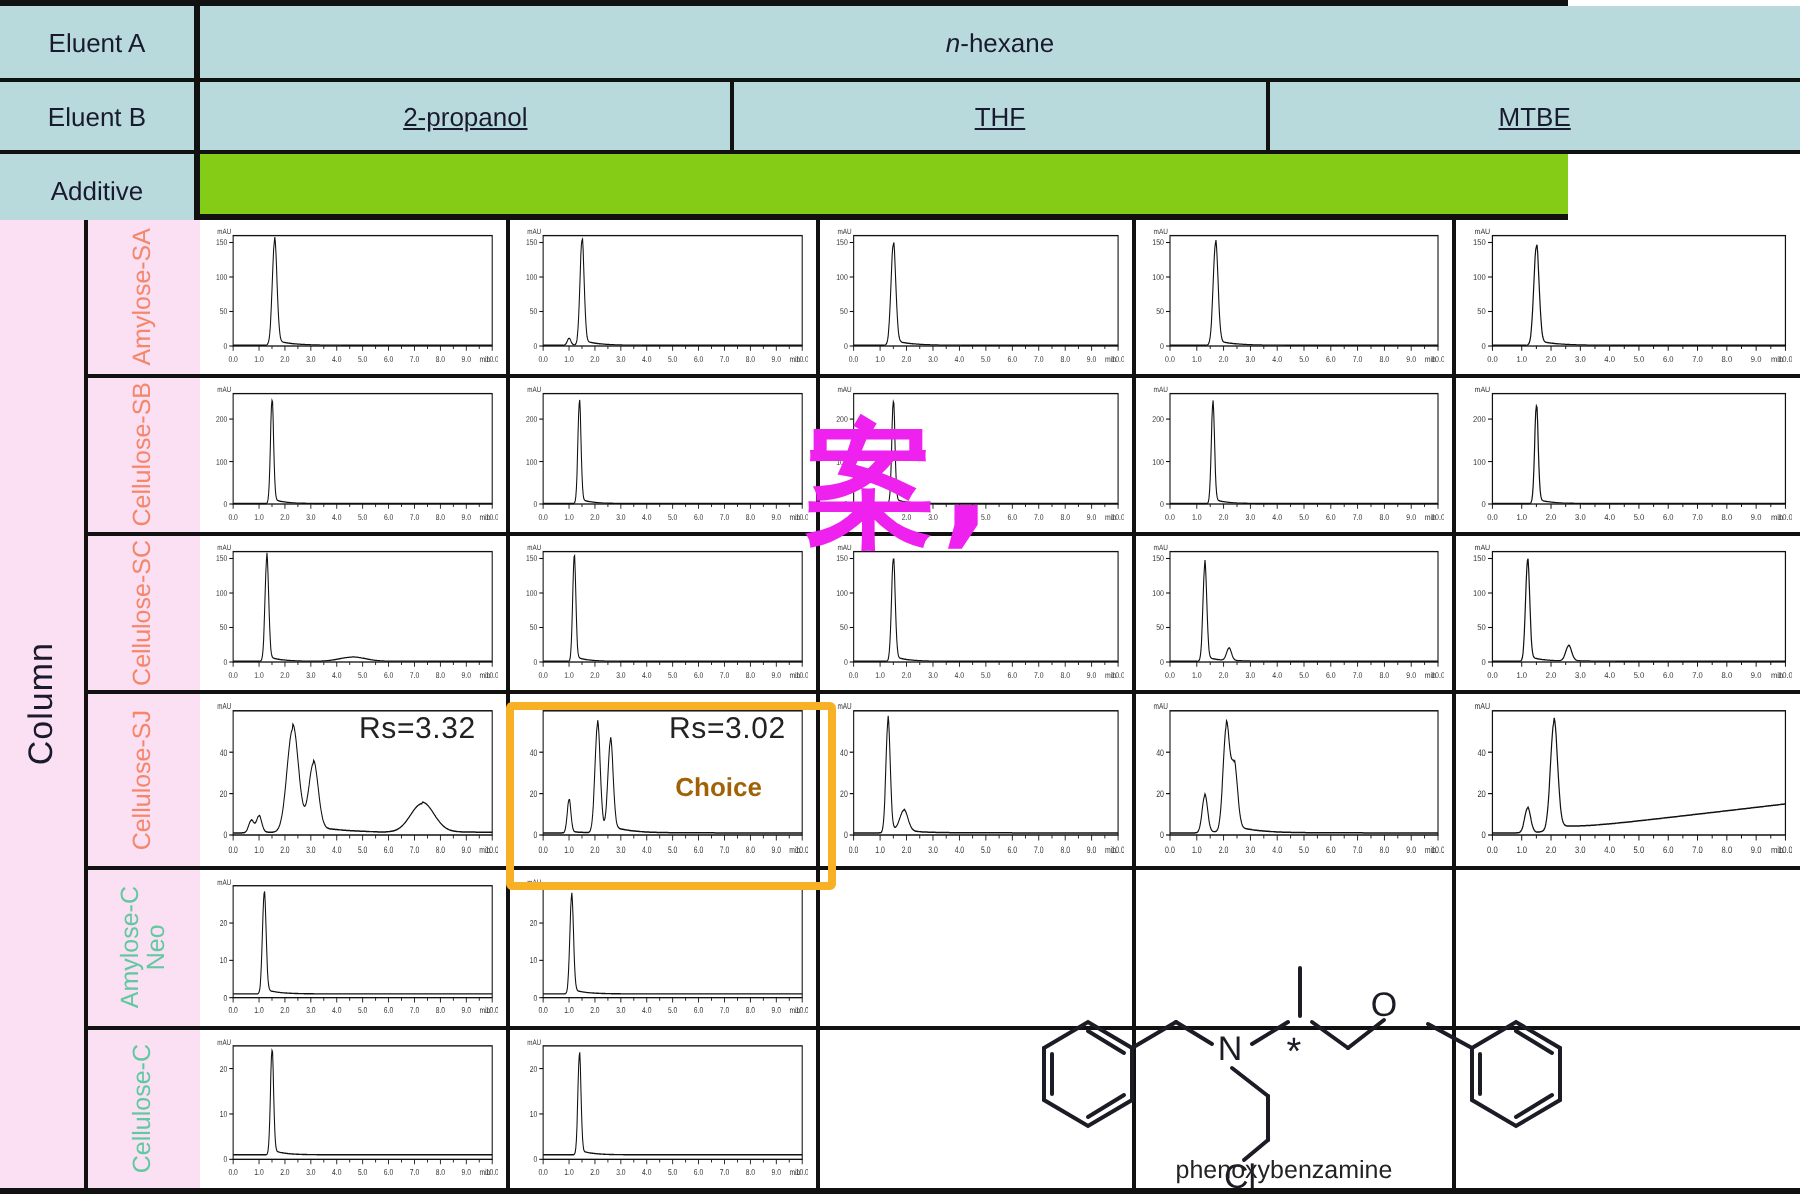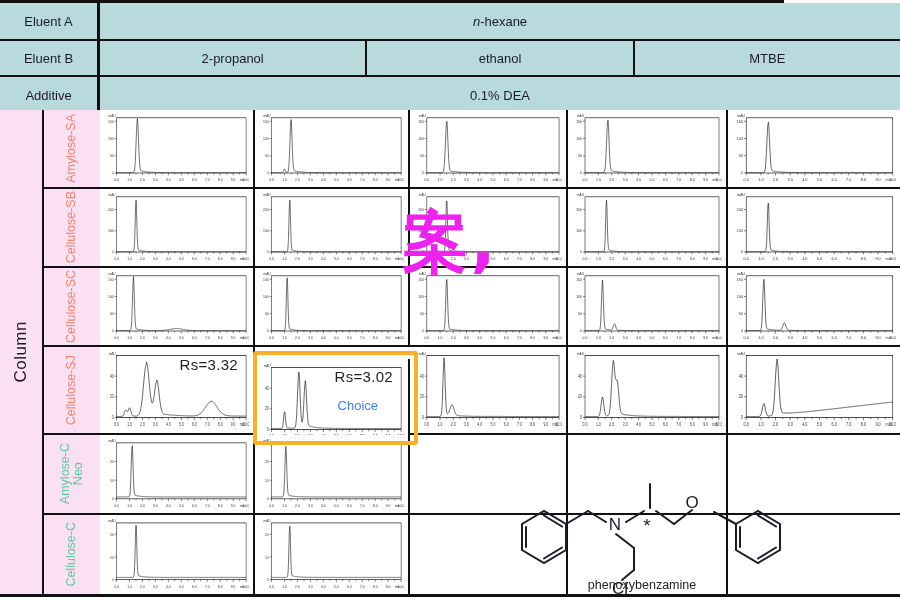--- a/index.html
+++ b/index.html
@@ -17,21 +17,21 @@
        background:#84cc16;box-sizing:border-box;}
   .hrow{position:absolute;left:0;width:900px;display:flex;box-sizing:border-box;}
   .hrow.r1{top:0;height:38px;border-bottom:2px solid #111;}
   .hrow.r2{top:38px;height:36px;border-bottom:2px solid #111;}
   .hrow.r3{top:74px;height:36px;}
   .hlab{width:100px;flex:0 0 100px;display:flex;align-items:center;justify-content:center;
         font-size:13px;border-right:3px solid #111;box-sizing:border-box;background:#b9dadd;}
   .hval{flex:1;display:flex;align-items:center;justify-content:center;font-size:13px;
         box-sizing:border-box;background:#b9dadd;}
   .hcell{flex:1 1 0;display:flex;align-items:center;justify-content:center;font-size:13px;
-         border-right:2px solid #111;box-sizing:border-box;background:#b9dadd;}
+         border-right:2px solid #111;box-sizing:border-box;background:#b9dadd;text-decoration:underline;}
   .hcell:last-child{border-right:none;}
   .ital{font-style:italic;}
 
   
   .body-tbl{position:absolute;left:0;top:110px;width:900px;height:487px;
             border-bottom:3px solid #111;box-sizing:border-box;background:#fff;}
   .colstub{position:absolute;left:0;top:0;width:44px;height:484px;
            background:#fbdff3;border-right:2px solid #111;box-sizing:border-box;
            display:flex;align-items:center;justify-content:center;}
   .colstub span{writing-mode:vertical-rl;transform:rotate(180deg);font-size:17px;letter-spacing:.5px;}
@@ -50,21 +50,21 @@
   .grow:last-child{border-bottom:none;}
   .gcell{position:absolute;top:0;height:100%;border-right:2px solid #111;box-sizing:border-box;
          background:#fff;overflow:hidden;}
   .gcell:last-child{border-right:none;}
   .gcell.blank{background:#fff;}
   .chart{position:absolute;inset:3px 4px 2px 4px;}
   .chart svg{display:block;width:100%;height:100%;}
 
   
   .rs{position:absolute;font-size:15px;color:#222;letter-spacing:.3px;}
-  .choice{position:absolute;font-size:13px;color:#3b82f6;font-weight:400;}
+  .choice{position:absolute;font-size:13px;color:#a16207;font-weight:700;}
 
   .highlight{position:absolute;border:4px solid #f8b124;border-radius:3px;
              box-sizing:border-box;pointer-events:none;}
 
   
   .mol{position:absolute;left:492px;top:452px;width:408px;height:145px;}
   .mol svg{display:block;width:100%;height:100%;}
   .molname{position:absolute;left:492px;top:578px;width:300px;text-align:center;
            font-size:12.5px;color:#222;}
 
@@ -86,27 +86,26 @@
       <div class="hlab">Eluent A</div>
       <div class="hval">
         <i class="ital">n</i>
           <span>-hexane</span>
       </div>
     </div>
 
     <div class="hrow r2">
       <div class="hlab">Eluent B</div>
       <div class="hcell">2-propanol</div>
-      <div class="hcell">ethanol</div>
+      <div class="hcell">THF</div>
       <div class="hcell">MTBE</div>
     </div>
 
     <div class="hrow r3">
       <div class="hlab">Additive</div>
-      <div class="hval">0.1% DEA</div>
     </div>
   </div>
 
   <div class="body-tbl">
 
     <div class="colstub">
       <span>Column</span>
     </div>
 
     <div class="rowlabels" id="rowlabels">
@@ -936,21 +935,21 @@
                   <text x="20" y="71.83333333333334" font-size="7" text-anchor="end" stroke="none" fill="#333">20</text>
                   <line x1="26" y1="38.66666666666667" x2="22" y2="38.66666666666667"></line>
                   <text x="20" y="41.16666666666667" font-size="7" text-anchor="end" stroke="none" fill="#333">40</text>
                   <text x="24" y="7" font-size="6.5" text-anchor="end" stroke="none" fill="#333">mAU</text>
                 </g>
     <path d="M26.0 98.5L26.6 98.5L27.2 98.5L27.7 98.5L28.3 98.5L28.9 98.5L29.5 98.5L30.1 98.5L30.7 98.5L31.2 98.5L31.8 98.5L32.4 98.5L33.0 98.5L33.6 98.5L34.2 98.5L34.7 98.5L35.3 98.4L35.9 98.4L36.5 98.4L37.1 98.3L37.7 98.2L38.2 98.0L38.8 97.7L39.4 97.2L40.0 96.6L40.6 95.8L41.1 94.8L41.7 93.6L42.3 92.4L42.9 91.2L43.5 90.2L44.1 89.5L44.6 89.2L45.2 88.7L45.8 89.1L46.4 89.7L47.0 90.4L47.6 90.9L48.1 91.2L48.7 91.2L49.3 90.7L49.9 89.8L50.5 88.8L51.1 87.6L51.6 86.6L52.2 86.0L52.8 85.8L53.4 85.5L54.0 86.4L54.5 87.7L55.1 89.3L55.7 90.9L56.3 92.5L56.9 93.9L57.5 95.1L58.0 96.0L58.6 96.6L59.2 97.1L59.8 97.4L60.4 97.6L61.0 97.8L61.5 97.8L62.1 97.9L62.7 97.9L63.3 97.9L63.9 97.9L64.5 97.9L65.0 97.9L65.6 97.9L66.2 97.9L66.8 97.9L67.4 97.8L67.9 97.8L68.5 97.7L69.1 97.5L69.7 97.3L70.3 97.1L70.9 96.8L71.4 96.4L72.0 95.8L72.6 95.2L73.2 94.4L73.8 93.3L74.4 92.1L74.9 90.7L75.5 88.9L76.1 86.9L76.7 84.6L77.3 81.9L77.9 78.9L78.4 75.6L79.0 71.9L79.6 68.0L80.2 63.8L80.8 59.4L81.3 54.9L81.9 50.3L82.5 45.7L83.1 41.3L83.7 37.1L84.3 33.2L84.8 29.8L85.4 26.9L86.0 24.5L86.6 22.9L87.2 21.9L87.8 17.8L88.3 18.4L88.9 19.7L89.5 21.7L90.1 24.4L90.7 27.6L91.3 31.2L91.8 35.3L92.4 39.6L93.0 44.1L93.6 48.6L94.2 53.1L94.7 57.5L95.3 61.6L95.9 65.4L96.5 68.8L97.1 71.8L97.7 74.3L98.2 76.3L98.8 77.7L99.4 78.5L100.0 78.7L100.6 78.3L101.2 77.4L101.7 75.9L102.3 73.9L102.9 71.4L103.5 68.7L104.1 65.6L104.7 62.5L105.2 59.3L105.8 56.2L106.4 53.4L107.0 51.0L107.6 49.1L108.1 47.7L108.7 47.1L109.3 44.6L109.9 45.4L110.5 46.8L111.1 48.8L111.6 51.4L112.2 54.4L112.8 57.7L113.4 61.3L114.0 65.0L114.6 68.6L115.1 72.1L115.7 75.5L116.3 78.6L116.9 81.4L117.5 83.8L118.1 86.0L118.6 87.9L119.2 89.4L119.8 90.7L120.4 91.8L121.0 92.6L121.5 93.3L122.1 93.9L122.7 94.3L123.3 94.6L123.9 94.8L124.5 95.0L125.0 95.2L125.6 95.3L126.2 95.4L126.8 95.5L127.4 95.5L128.0 95.6L128.5 95.6L129.1 95.7L129.7 95.7L130.3 95.8L130.9 95.8L131.5 95.9L132.0 95.9L132.6 95.9L133.2 96.0L133.8 96.0L134.4 96.1L134.9 96.1L135.5 96.1L136.1 96.2L136.7 96.2L137.3 96.2L137.9 96.3L138.4 96.3L139.0 96.3L139.6 96.4L140.2 96.4L140.8 96.4L141.4 96.5L141.9 96.5L142.5 96.5L143.1 96.6L143.7 96.6L144.3 96.6L144.9 96.7L145.4 96.7L146.0 96.7L146.6 96.7L147.2 96.8L147.8 96.8L148.3 96.8L148.9 96.8L149.5 96.9L150.1 96.9L150.7 96.9L151.3 96.9L151.8 97.0L152.4 97.0L153.0 97.0L153.6 97.0L154.2 97.1L154.8 97.1L155.3 97.1L155.9 97.1L156.5 97.1L157.1 97.2L157.7 97.2L158.3 97.2L158.8 97.2L159.4 97.2L160.0 97.3L160.6 97.3L161.2 97.3L161.7 97.3L162.3 97.3L162.9 97.3L163.5 97.4L164.1 97.4L164.7 97.4L165.2 97.4L165.8 97.4L166.4 97.4L167.0 97.5L167.6 97.5L168.2 97.5L168.7 97.5L169.3 97.5L169.9 97.5L170.5 97.5L171.1 97.6L171.7 97.6L172.2 97.6L172.8 97.6L173.4 97.6L174.0 97.6L174.6 97.6L175.1 97.6L175.7 97.7L176.3 97.7L176.9 97.7L177.5 97.7L178.1 97.7L178.6 97.7L179.2 97.7L179.8 97.7L180.4 97.7L181.0 97.7L181.6 97.7L182.1 97.7L182.7 97.7L183.3 97.7L183.9 97.7L184.5 97.6L185.1 97.6L185.6 97.6L186.2 97.6L186.8 97.5L187.4 97.5L188.0 97.5L188.5 97.4L189.1 97.3L189.7 97.3L190.3 97.2L190.9 97.1L191.5 97.0L192.0 96.9L192.6 96.8L193.2 96.6L193.8 96.5L194.4 96.3L195.0 96.1L195.5 95.9L196.1 95.7L196.7 95.5L197.3 95.2L197.9 94.9L198.5 94.7L199.0 94.3L199.6 94.0L200.2 93.6L200.8 93.2L201.4 92.8L201.9 92.4L202.5 92.0L203.1 91.5L203.7 91.0L204.3 90.5L204.9 89.9L205.4 89.4L206.0 88.8L206.6 88.2L207.2 87.6L207.8 87.0L208.4 86.4L208.9 85.8L209.5 85.2L210.1 84.6L210.7 83.9L211.3 83.3L211.9 82.7L212.4 82.1L213.0 81.5L213.6 81.0L214.2 80.4L214.8 79.9L215.3 79.5L215.9 79.0L216.5 78.6L217.1 78.2L217.7 77.9L218.3 77.6L218.8 77.3L219.4 77.1L220.0 76.9L220.6 76.8L221.2 76.8L221.8 75.7L222.3 75.7L222.9 75.8L223.5 76.0L224.1 76.2L224.7 76.4L225.3 76.7L225.8 77.0L226.4 77.4L227.0 77.8L227.6 78.3L228.2 78.7L228.7 79.2L229.3 79.8L229.9 80.3L230.5 80.9L231.1 81.5L231.7 82.1L232.2 82.8L232.8 83.4L233.4 84.0L234.0 84.7L234.6 85.3L235.2 85.9L235.7 86.6L236.3 87.2L236.9 87.8L237.5 88.4L238.1 88.9L238.7 89.5L239.2 90.0L239.8 90.6L240.4 91.1L241.0 91.5L241.6 92.0L242.1 92.4L242.7 92.8L243.3 93.2L243.9 93.6L244.5 93.9L245.1 94.3L245.6 94.6L246.2 94.9L246.8 95.1L247.4 95.4L248.0 95.6L248.6 95.8L249.1 96.0L249.7 96.2L250.3 96.3L250.9 96.5L251.5 96.6L252.1 96.7L252.6 96.8L253.2 96.9L253.8 97.0L254.4 97.1L255.0 97.2L255.5 97.2L256.1 97.3L256.7 97.4L257.3 97.4L257.9 97.4L258.5 97.5L259.0 97.5L259.6 97.5L260.2 97.6L260.8 97.6L261.4 97.6L262.0 97.6L262.5 97.7L263.1 97.7L263.7 97.7L264.3 97.7L264.9 97.7L265.5 97.7L266.0 97.7L266.6 97.7L267.2 97.8L267.8 97.8L268.4 97.8L268.9 97.8L269.5 97.8L270.1 97.8L270.7 97.8L271.3 97.8L271.9 97.8L272.4 97.8L273.0 97.8L273.6 97.8L274.2 97.8L274.8 97.8L275.4 97.8L275.9 97.8L276.5 97.8L277.1 97.9L277.7 97.9L278.3 97.9L278.9 97.9L279.4 97.9L280.0 97.9L280.6 97.9L281.2 97.9L281.8 97.9L282.3 97.9L282.9 97.9L283.5 97.9L284.1 97.9L284.7 97.9L285.3 97.9L285.8 97.9L286.4 97.9L287.0 97.9L287.6 97.9L288.2 97.9L288.8 97.9L289.3 97.9L289.9 97.9L290.5 98.0L291.1 98.0L291.7 98.0L292.3 98.0L292.8 98.0L293.4 98.0L294.0 98.0" fill="none" stroke="#111" stroke-width="1.1"></path>
   </svg>
             </div>
             <div class="rs" style="left: 52%; top: 10%;">Rs=3.32</div>
           </div>
-          <div class="gcell" style="left: 155px; width: 155px; margin-top: 12px;">
+          <div class="gcell" style="left: 155px; width: 155px;">
             <div class="chart">
               <svg viewBox="0 0 300 120" preserveAspectRatio="none" xmlns="http://www.w3.org/2000/svg">
     <rect x="26" y="8" width="268" height="92" fill="#fff" stroke="#111" stroke-width="1.1"></rect>
     <g stroke="#111" stroke-width="0.9">
                   <line x1="26" y1="100" x2="26" y2="104"></line>
                   <text x="26" y="113" font-size="7" text-anchor="middle" stroke="none" fill="#333">0.0</text>
                   <line x1="52.8" y1="100" x2="52.8" y2="104"></line>
                   <text x="52.8" y="113" font-size="7" text-anchor="middle" stroke="none" fill="#333">1.0</text>
                   <line x1="79.6" y1="100" x2="79.6" y2="104"></line>
                   <text x="79.6" y="113" font-size="7" text-anchor="middle" stroke="none" fill="#333">2.0</text>

